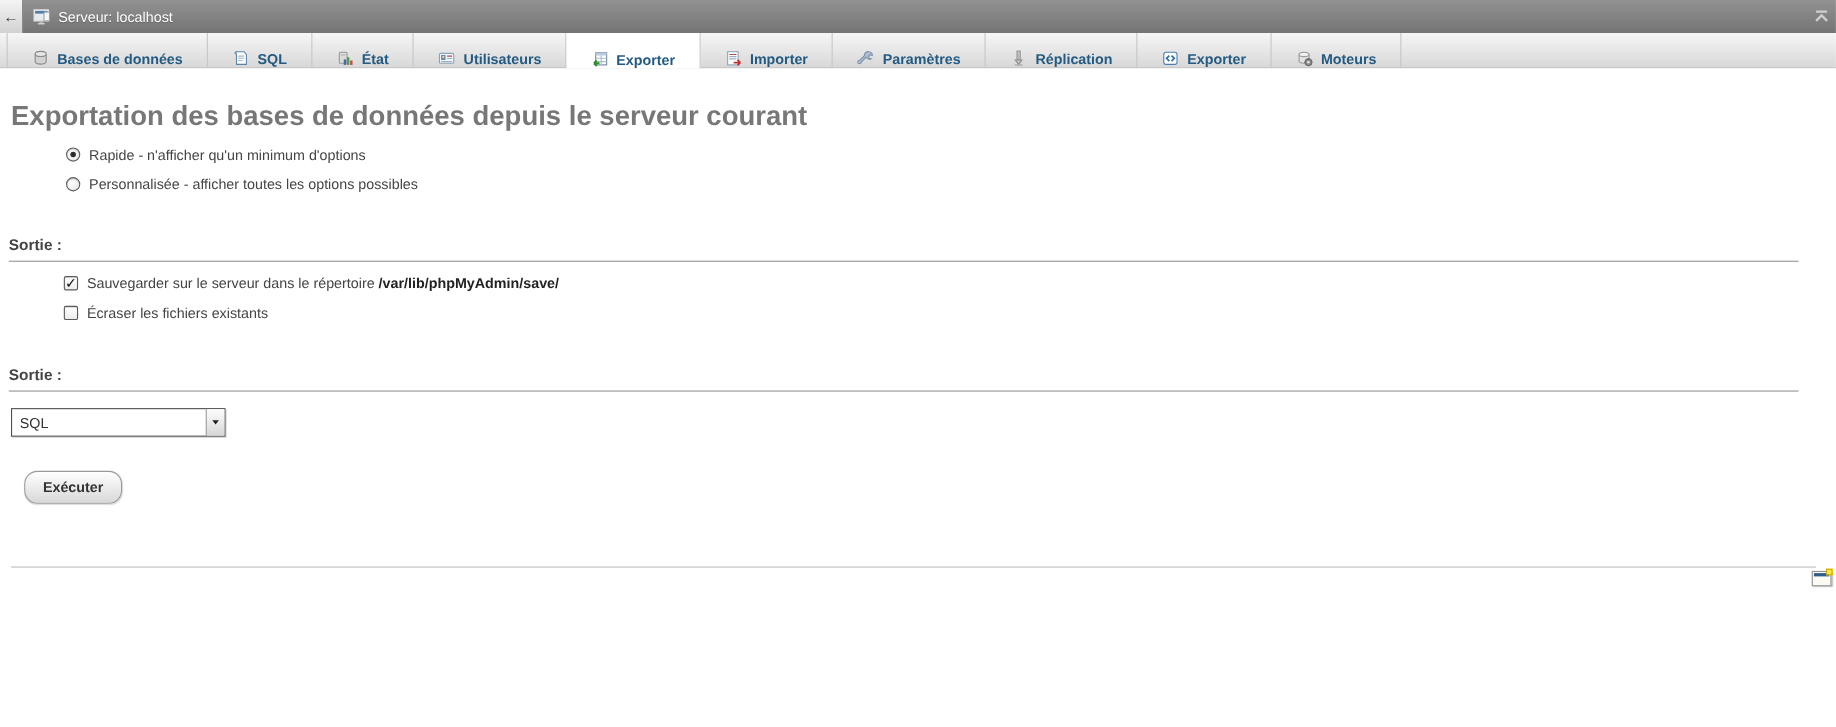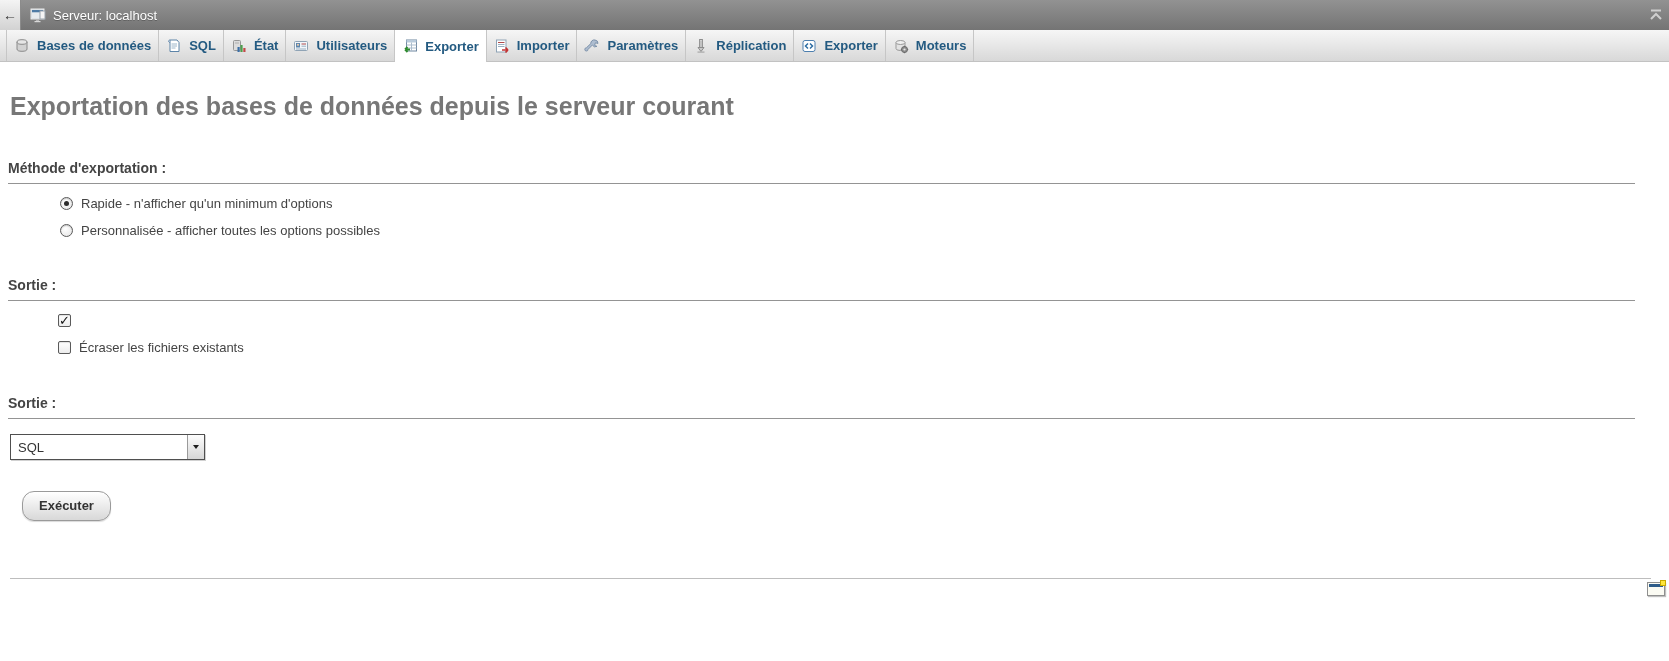--- a/index.html
+++ b/index.html
@@ -22,21 +22,21 @@
   .server-icon{ margin-left:9px; display:flex; align-items:center; }
   .server-label{ margin-left:6px; font-size:13px; text-shadow:0 1px 0 rgba(0,0,0,.25); white-space:nowrap; }
   .top-up-icon{ position:absolute; right:5px; top:7px; cursor:pointer; }
 
   
   .tabbar{
     height:32px; background:linear-gradient(#f6f6f6,#d8d8d8);
     border-bottom:1px solid #c2c2c2; display:flex; align-items:flex-start; padding-left:6px;
   }
   .tab{
-    height:31px; display:flex; align-items:center; gap:7px; padding:0 7px;
+    height:31px; display:flex; align-items:flex-end; gap:7px; padding:0 22px;
     border-right:1px solid #c6c6c6; cursor:pointer; white-space:nowrap;
   }
   .tab:first-child{ border-left:1px solid #c6c6c6; }
   .tab .tlabel{ font-weight:bold; font-size:13px; color:#235a81; }
   .tab.active{ height:32px; background:#fff; }
   .ticon{ display:flex; align-items:center; }
 
   
   .content{ padding-left:8px; }
   .page-title{
@@ -266,38 +266,38 @@
     </span>
     <span class="tlabel">Moteurs</span>
   </div>
 
 </div>
 
 <div class="content">
 
   <h2 class="page-title">Exportation des bases de données depuis le serveur courant</h2>
 
-  <div class="section-heading sec-method">Méthode d'exportation :</div>
 
   <div class="opt-group">
     <div class="opt-row">
       <span class="radio checked"></span>
       <span class="lbl">Rapide - n'afficher qu'un minimum d'options</span>
     </div>
     <div class="opt-row">
       <span class="radio"></span>
       <span class="lbl">Personnalisée - afficher toutes les options possibles</span>
     </div>
   </div>
 
   <div class="section-heading sec-output">Sortie :</div>
 
   <div class="opt-group chk-group">
     <div class="opt-row">
       <span class="checkbox checked"></span>
+      <span class="lbl"><span>Sauvegarder sur le serveur dans le répertoire </span><span class="bold-path">/var/lib/phpMyAdmin/save/</span></span>
     </div>
     <div class="opt-row">
       <span class="checkbox"></span>
       <span class="lbl">Écraser les fichiers existants</span>
     </div>
   </div>
 
   <div class="section-heading sec-format">Sortie :</div>
 
   <div class="select-box">

